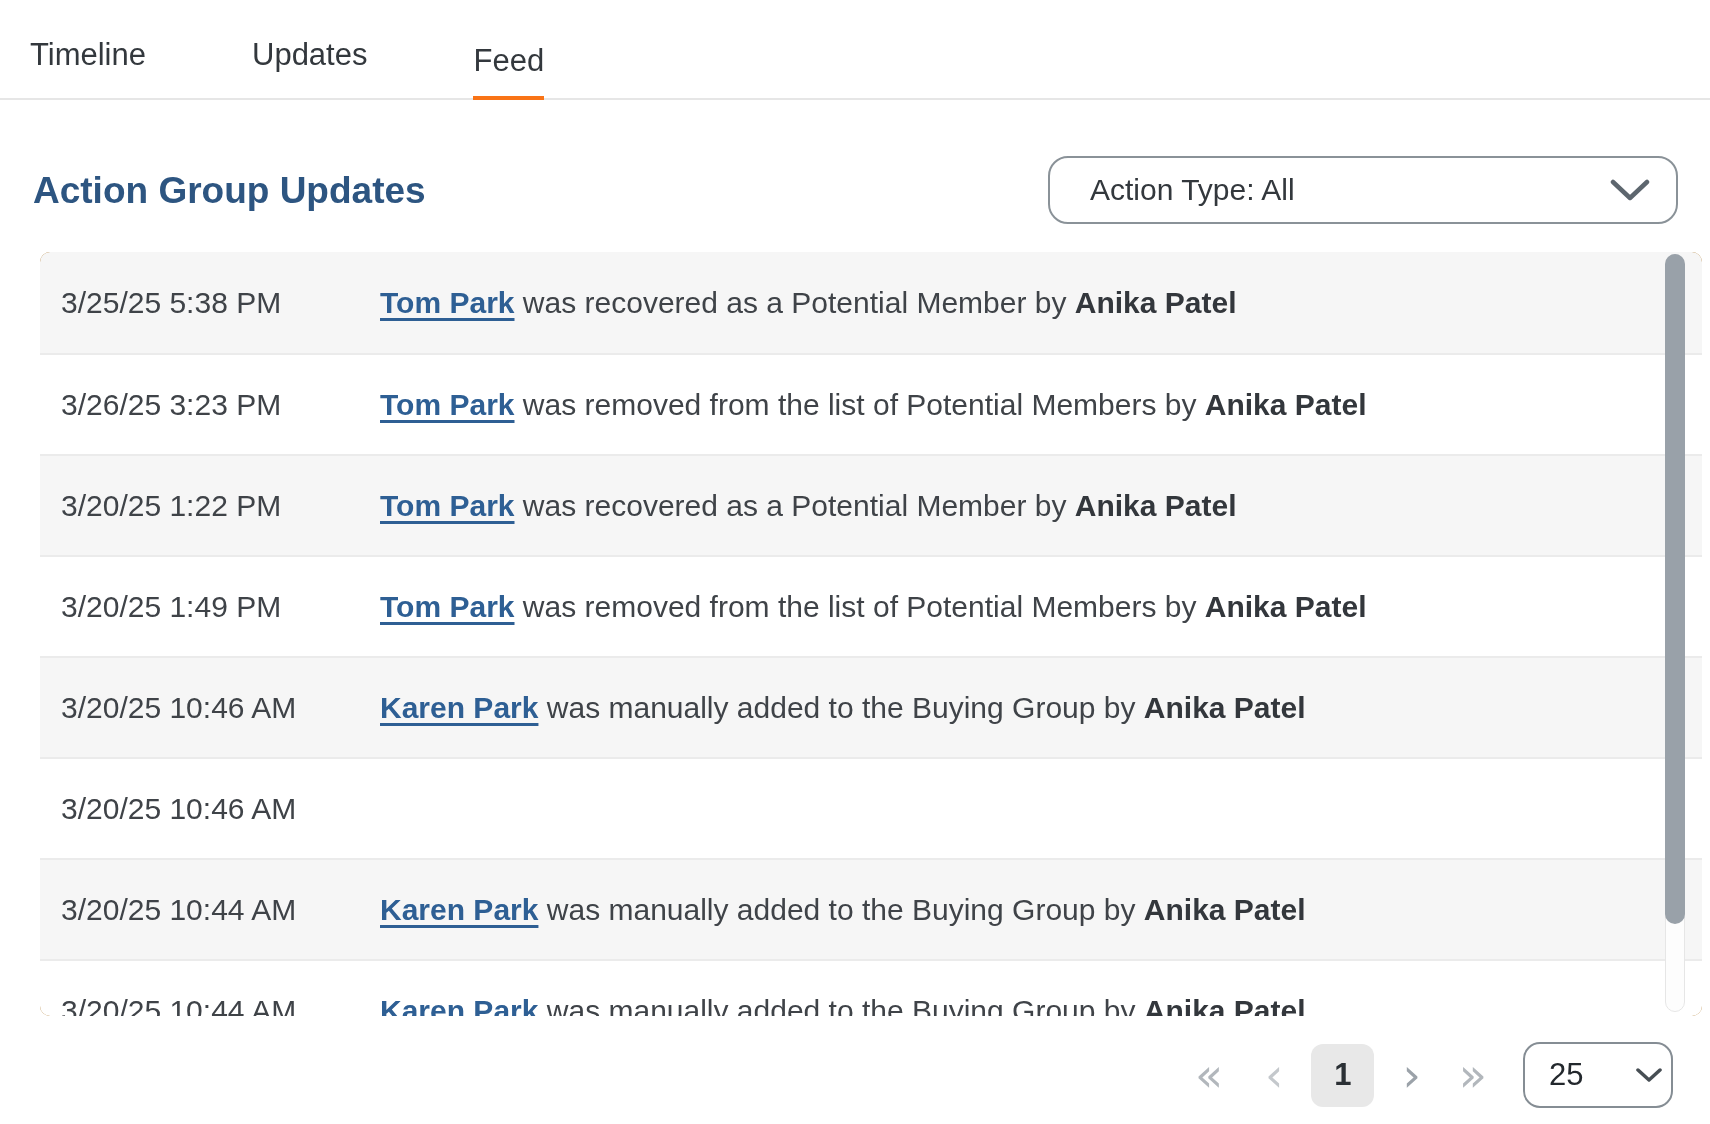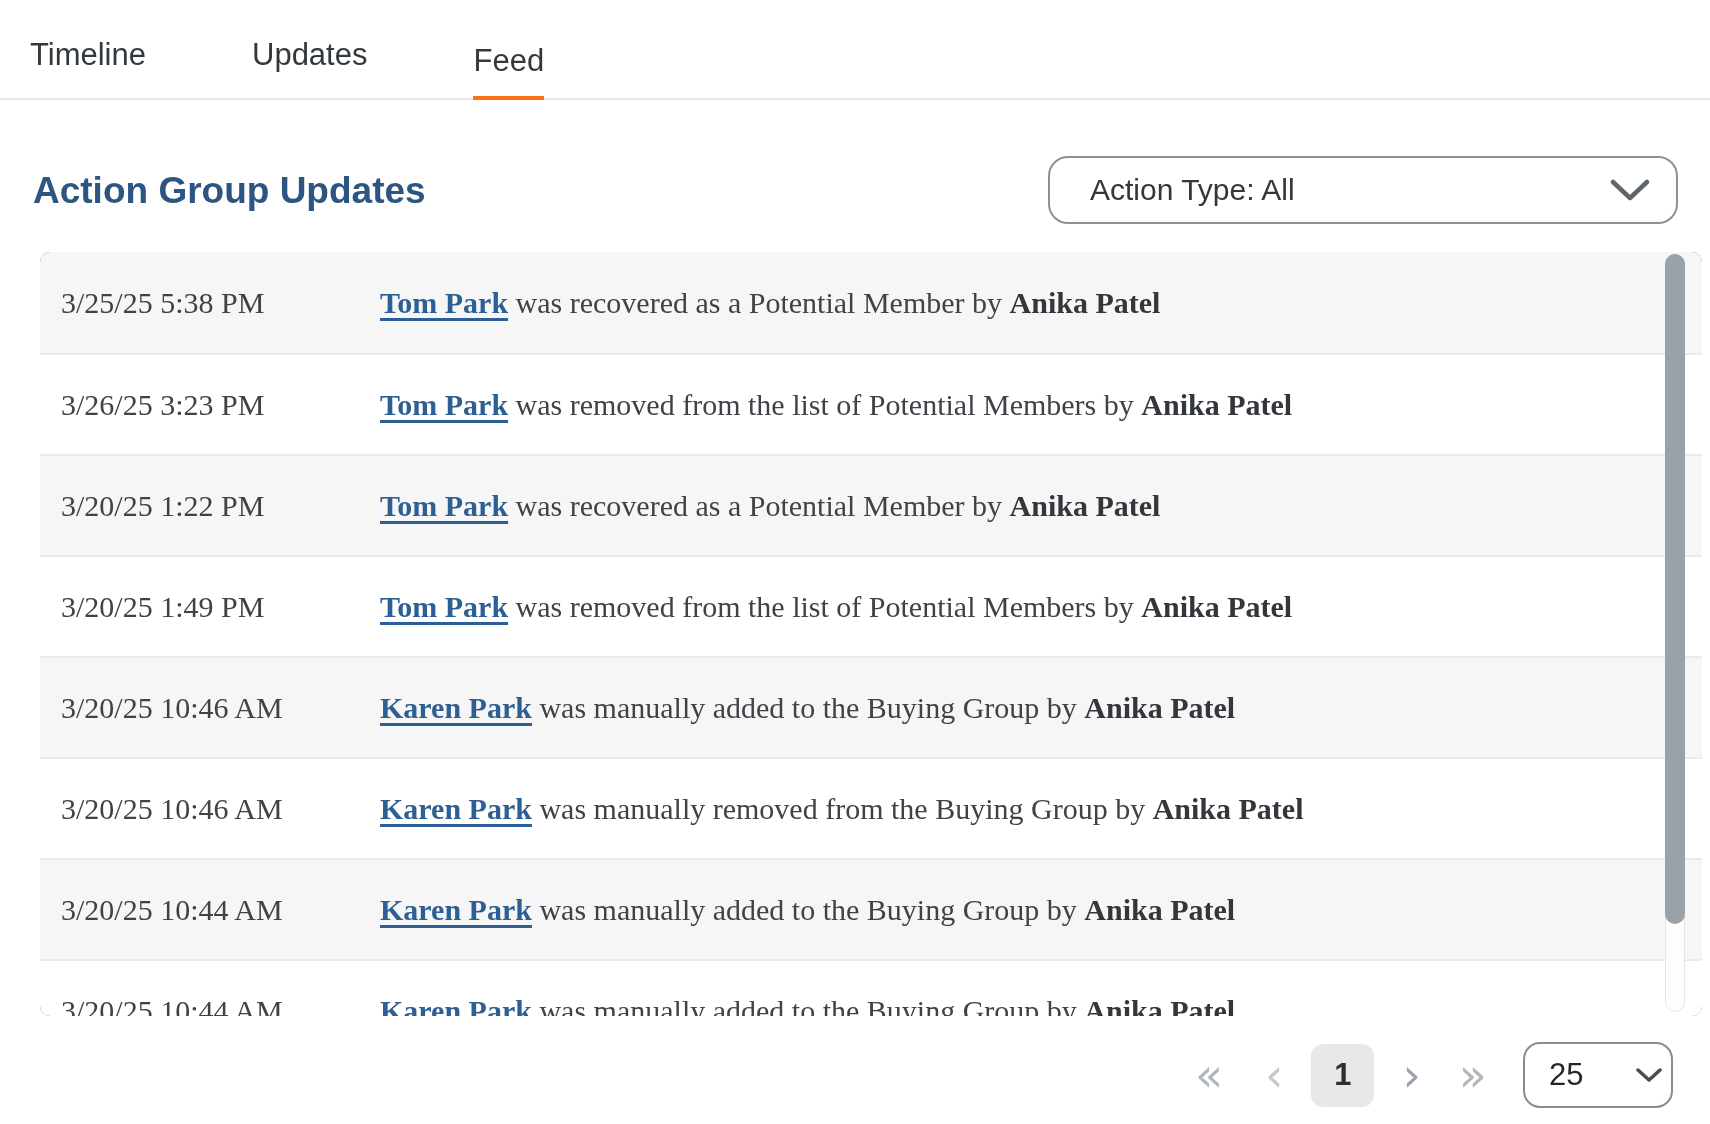--- a/index.html
+++ b/index.html
@@ -46,21 +46,20 @@
   }
 
   
   .list-wrap {
     position: relative;
     margin: 28px 0 0 40px;
     width: 1662px; height: 764px;
     border-radius: 10px;
     overflow: hidden;
     background: #a16207;
-    font-family: Liberation Serif, serif;
   }
   .rows { width: 100%; }
   .row {
     display: flex; align-items: center;
     height: 101px; background: #ffffff;
   }
   .row:nth-child(odd) { background: #f6f6f6; }
   .row + .row { border-top: 2px solid #ebebeb; }
   .row .time {
     width: 296px; padding-left: 21px; flex-shrink: 0;
@@ -185,25 +184,20 @@
     <span class="time">3/20/25 10:46 AM</span>
     <span class="msg">
       <a class="member-link">Karen Park</a>
       <span>was manually added to the Buying Group by</span>
       <span class="by-name">Anika Patel</span>
     </span>
   </div>
 
   <div class="row">
     <span class="time">3/20/25 10:46 AM</span>
-    <span class="msg">
-      <a class="member-link">Karen Park</a>
-      <span>was manually removed from the Buying Group by</span>
-      <span class="by-name">Anika Patel</span>
-    </span>
   </div>
 
   <div class="row">
     <span class="time">3/20/25 10:44 AM</span>
     <span class="msg">
       <a class="member-link">Karen Park</a>
       <span>was manually added to the Buying Group by</span>
       <span class="by-name">Anika Patel</span>
     </span>
   </div>

